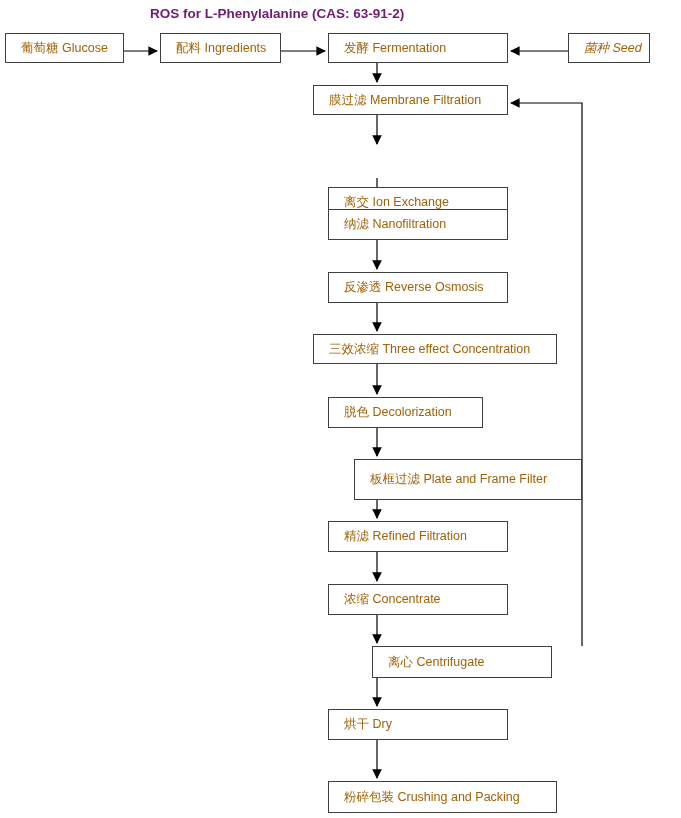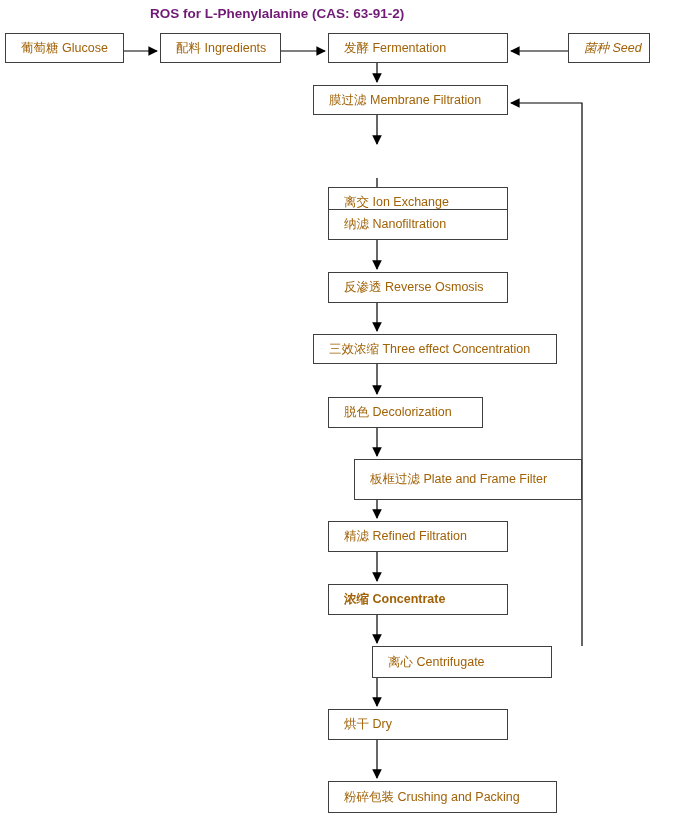--- a/index.html
+++ b/index.html
@@ -48,21 +48,21 @@
   #n-fermentation   { left: 328px; top: 33px;  width: 180px; height: 30px; }
   #n-seed           { left: 568px; top: 33px;  width: 82px;  height: 30px; font-style: italic; }
   #n-membrane       { left: 313px; top: 85px;  width: 195px; height: 30px; }
   #n-ionexchange    { left: 328px; top: 147px; width: 180px; height: 31px; margin-top: 40px; }
   #n-nanofiltration { left: 328px; top: 209px; width: 180px; height: 31px; }
   #n-reverseosmosis { left: 328px; top: 272px; width: 180px; height: 31px; }
   #n-threeeffect    { left: 313px; top: 334px; width: 244px; height: 30px; }
   #n-decolorization { left: 328px; top: 397px; width: 155px; height: 31px; }
   #n-plateframe     { left: 328px; top: 459px; width: 228px; height: 41px; margin-left: 26px; }
   #n-refined        { left: 328px; top: 521px; width: 180px; height: 31px; }
-  #n-concentrate    { left: 328px; top: 584px; width: 180px; height: 31px; font-weight: bold; }
+  #n-concentrate    { left: 328px; top: 584px; width: 180px; height: 31px; }
   #n-centrifugate   { left: 328px; top: 646px; width: 180px; height: 32px; margin-left: 44px; }
   #n-motherliquid   { left: 533px; top: 646px; width: 144px; height: 32px; }
   #n-dry            { left: 328px; top: 709px; width: 180px; height: 31px; }
   #n-crushing       { left: 328px; top: 781px; width: 229px; height: 32px; }
 </style>
 </head>
 <body>
 
 <div class="canvas">
 

